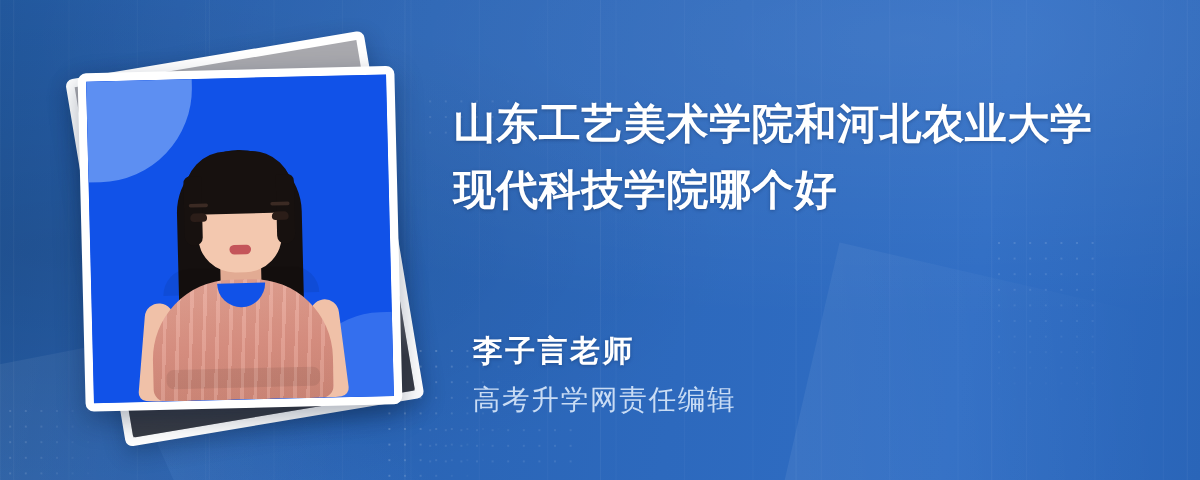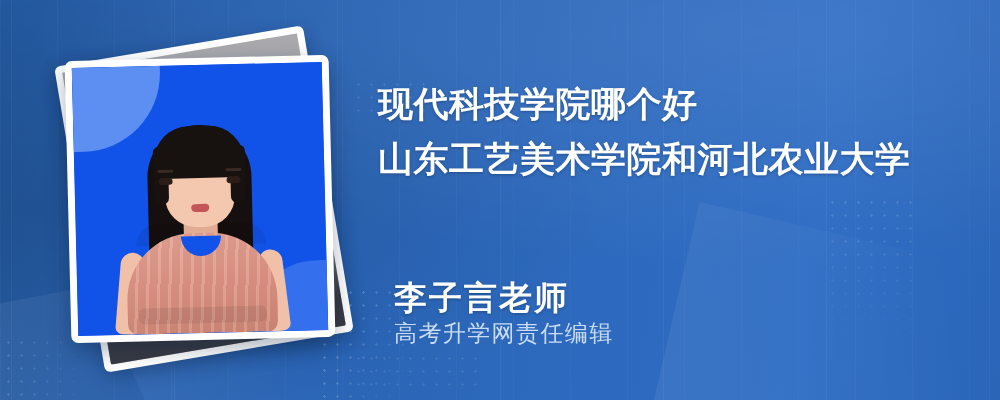--- a/index.html
+++ b/index.html
@@ -285,21 +285,21 @@
     line-height:55px;
     letter-spacing:.5px;
     text-shadow:0 1px 3px rgba(8,28,64,.35);
   }
   #title .line { display:block; white-space:nowrap; }
 
   #author-name {
     position:absolute;
     left:16px; top:276px;
     color:#ffffff;
-    font-size:33px;
+    font-size:25px;
     font-weight:bold;
     letter-spacing:2px;
     text-shadow:0 1px 3px rgba(8,28,64,.35);
   }
 
   #author-role {
     position:absolute;
     left:16px; top:318px;
     color:#c9dcf4;
     font-size:23px;
@@ -353,22 +353,22 @@
           </div>
         </div>
       </div>
     </div>
 
   </div>
 
   <div id="text-block">
 
     <h1 id="title">
+      <span class="line">山东工艺美术学院和河北农业大学</span>
       <span class="line">现代科技学院哪个好</span>
-      <span class="line">山东工艺美术学院和河北农业大学</span>
     </h1>
 
     <div id="author-name">李子言老师</div>
 
     <div id="author-role">高考升学网责任编辑</div>
 
   </div>
 
 </div>
 

